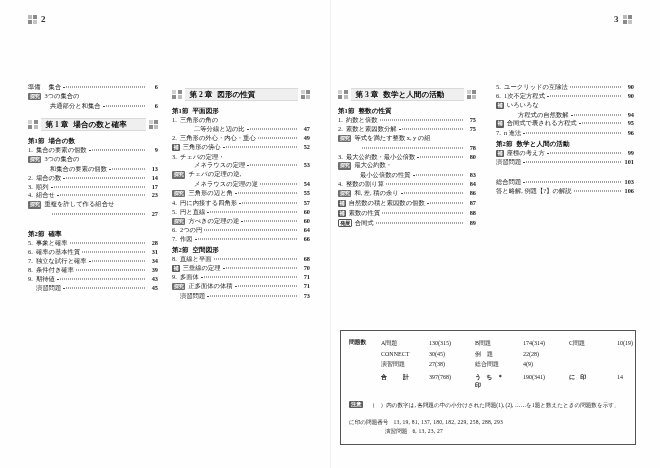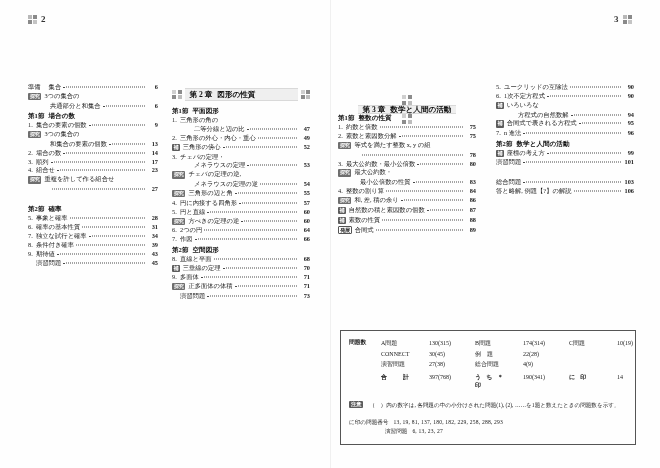--- a/index.html
+++ b/index.html
@@ -296,20 +296,38 @@
       <span class="dots"></span>
       <span class="pg"></span>
     </div>
 
     <div class="sub">
       <span class="txt">共通部分と和集合</span>
       <span class="dots"></span>
       <span class="pg">6</span>
     </div>
 
+    <div class="chapbar">
+      <span class="deco">
+          <i class="a"></i>
+          <i class="b"></i>
+          <i class="c"></i>
+          <i class="d"></i>
+        </span>
+      <span class="bar">
+        <span class="cnum">第 1 章</span>
+        <span class="cname">場合の数と確率</span>
+      </span>
+      <span class="deco">
+          <i class="a"></i>
+          <i class="b"></i>
+          <i class="c"></i>
+          <i class="d"></i>
+        </span>
+    </div>
 
     <div class="sec">
       <span>第1節</span>
       <span>場合の数</span>
     </div>
 
     <div class="row">
       <span class="num">1.</span>
       <span class="txt">集合の要素の個数</span>
       <span class="dots"></span>
@@ -539,21 +557,21 @@
     </div>
     <div class="row">
       <span class="num"></span>
       <span class="txt">演習問題</span>
       <span class="dots"></span>
       <span class="pg">73</span>
     </div>
   </div>
 
   <div class="col c3">
-    <div class="chapbar" style="margin-top:11px;flex-direction:column;">
+    <div class="chapbar" style="margin-top:4px;">
       <span class="deco">
           <i class="a"></i>
           <i class="b"></i>
           <i class="c"></i>
           <i class="d"></i>
         </span>
       <span class="bar">
         <span class="cnum">第 3 章</span>
         <span class="cname">数学と人間の活動</span>
       </span>

